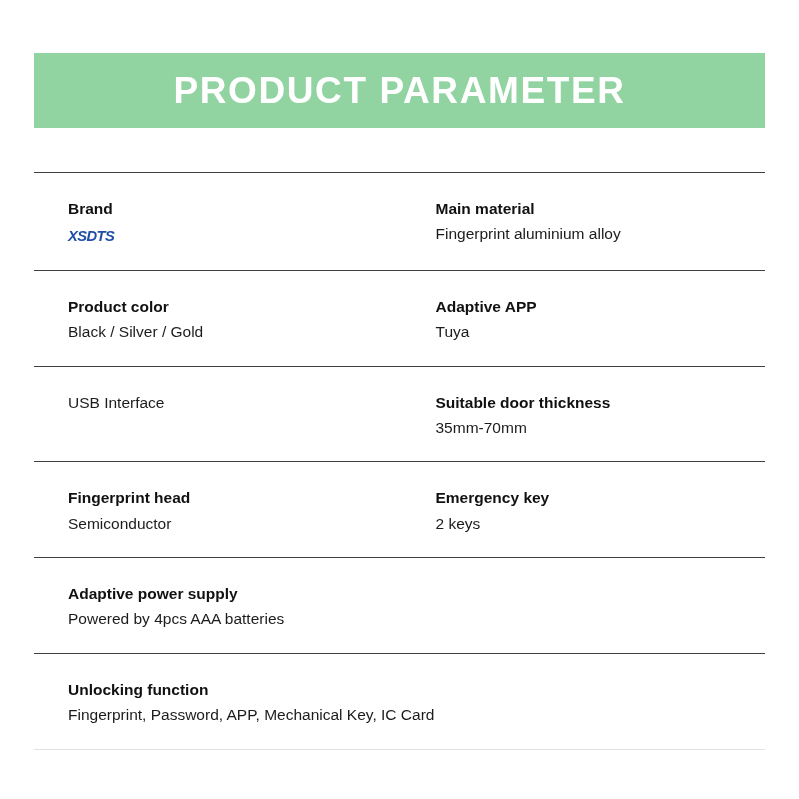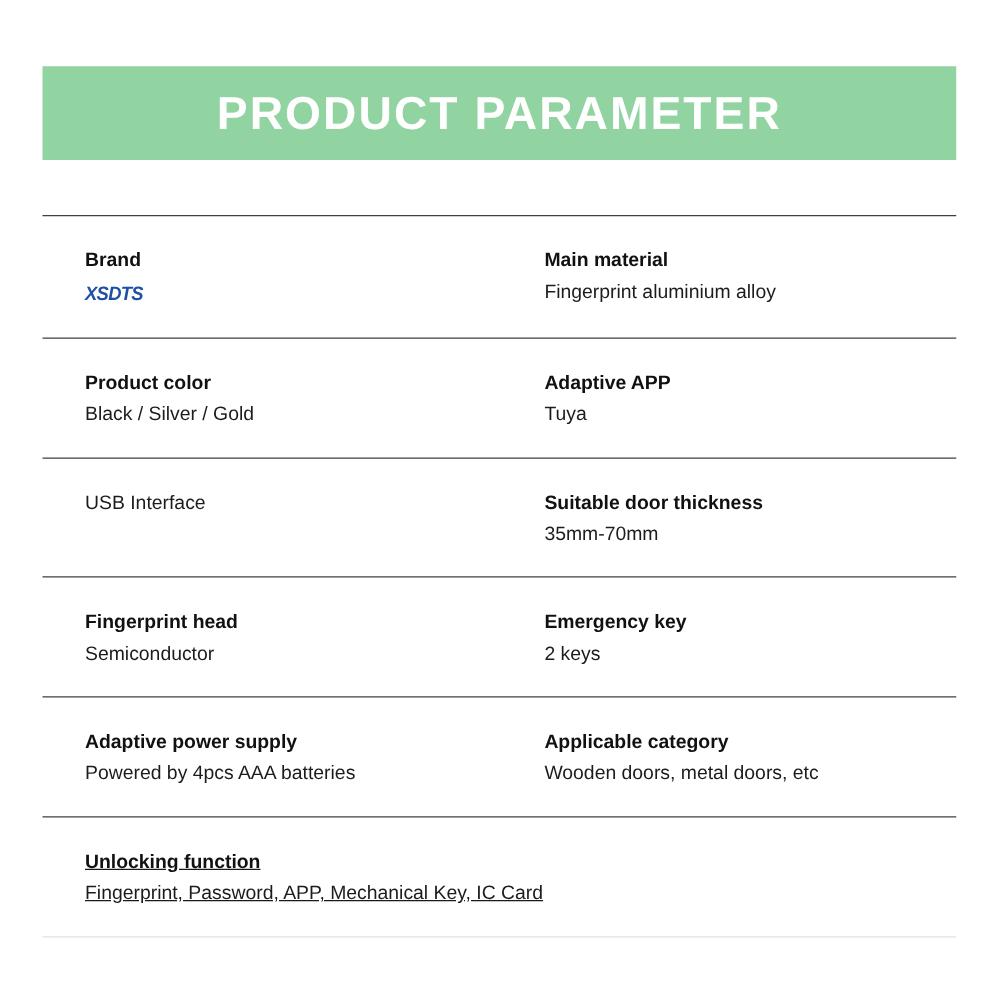--- a/index.html
+++ b/index.html
@@ -59,21 +59,20 @@
     box-sizing: border-box;
     padding: 26px 0 24px 34px;
   }
   .cell.right {
     padding-left: 36px;
   }
   .cell-full {
     width: 100%;
     box-sizing: border-box;
     padding: 26px 0 24px 34px;
-    text-decoration: underline;
   }
   .label {
     font-size: 15.5px;
     font-weight: bold;
     color: #111111;
     line-height: 1.25;
     margin: 0 0 6px 0;
   }
   .value {
     font-size: 15.5px;
@@ -147,24 +146,20 @@
         <div class="label">Emergency key</div>
         <div class="value">2 keys</div>
       </div>
     </div>
 
     <div class="row">
       <div class="cell">
         <div class="label">Adaptive power supply</div>
         <div class="value">Powered by 4pcs AAA batteries</div>
       </div>
-      <div class="cell right">
-        <div class="label">Applicable category</div>
-        <div class="value">Wooden doors, metal doors, etc</div>
-      </div>
     </div>
 
     <div class="row last">
       <div class="cell-full">
         <div class="label">Unlocking function</div>
         <div class="value">Fingerprint, Password, APP, Mechanical Key, IC Card</div>
       </div>
     </div>
 
   </div>

